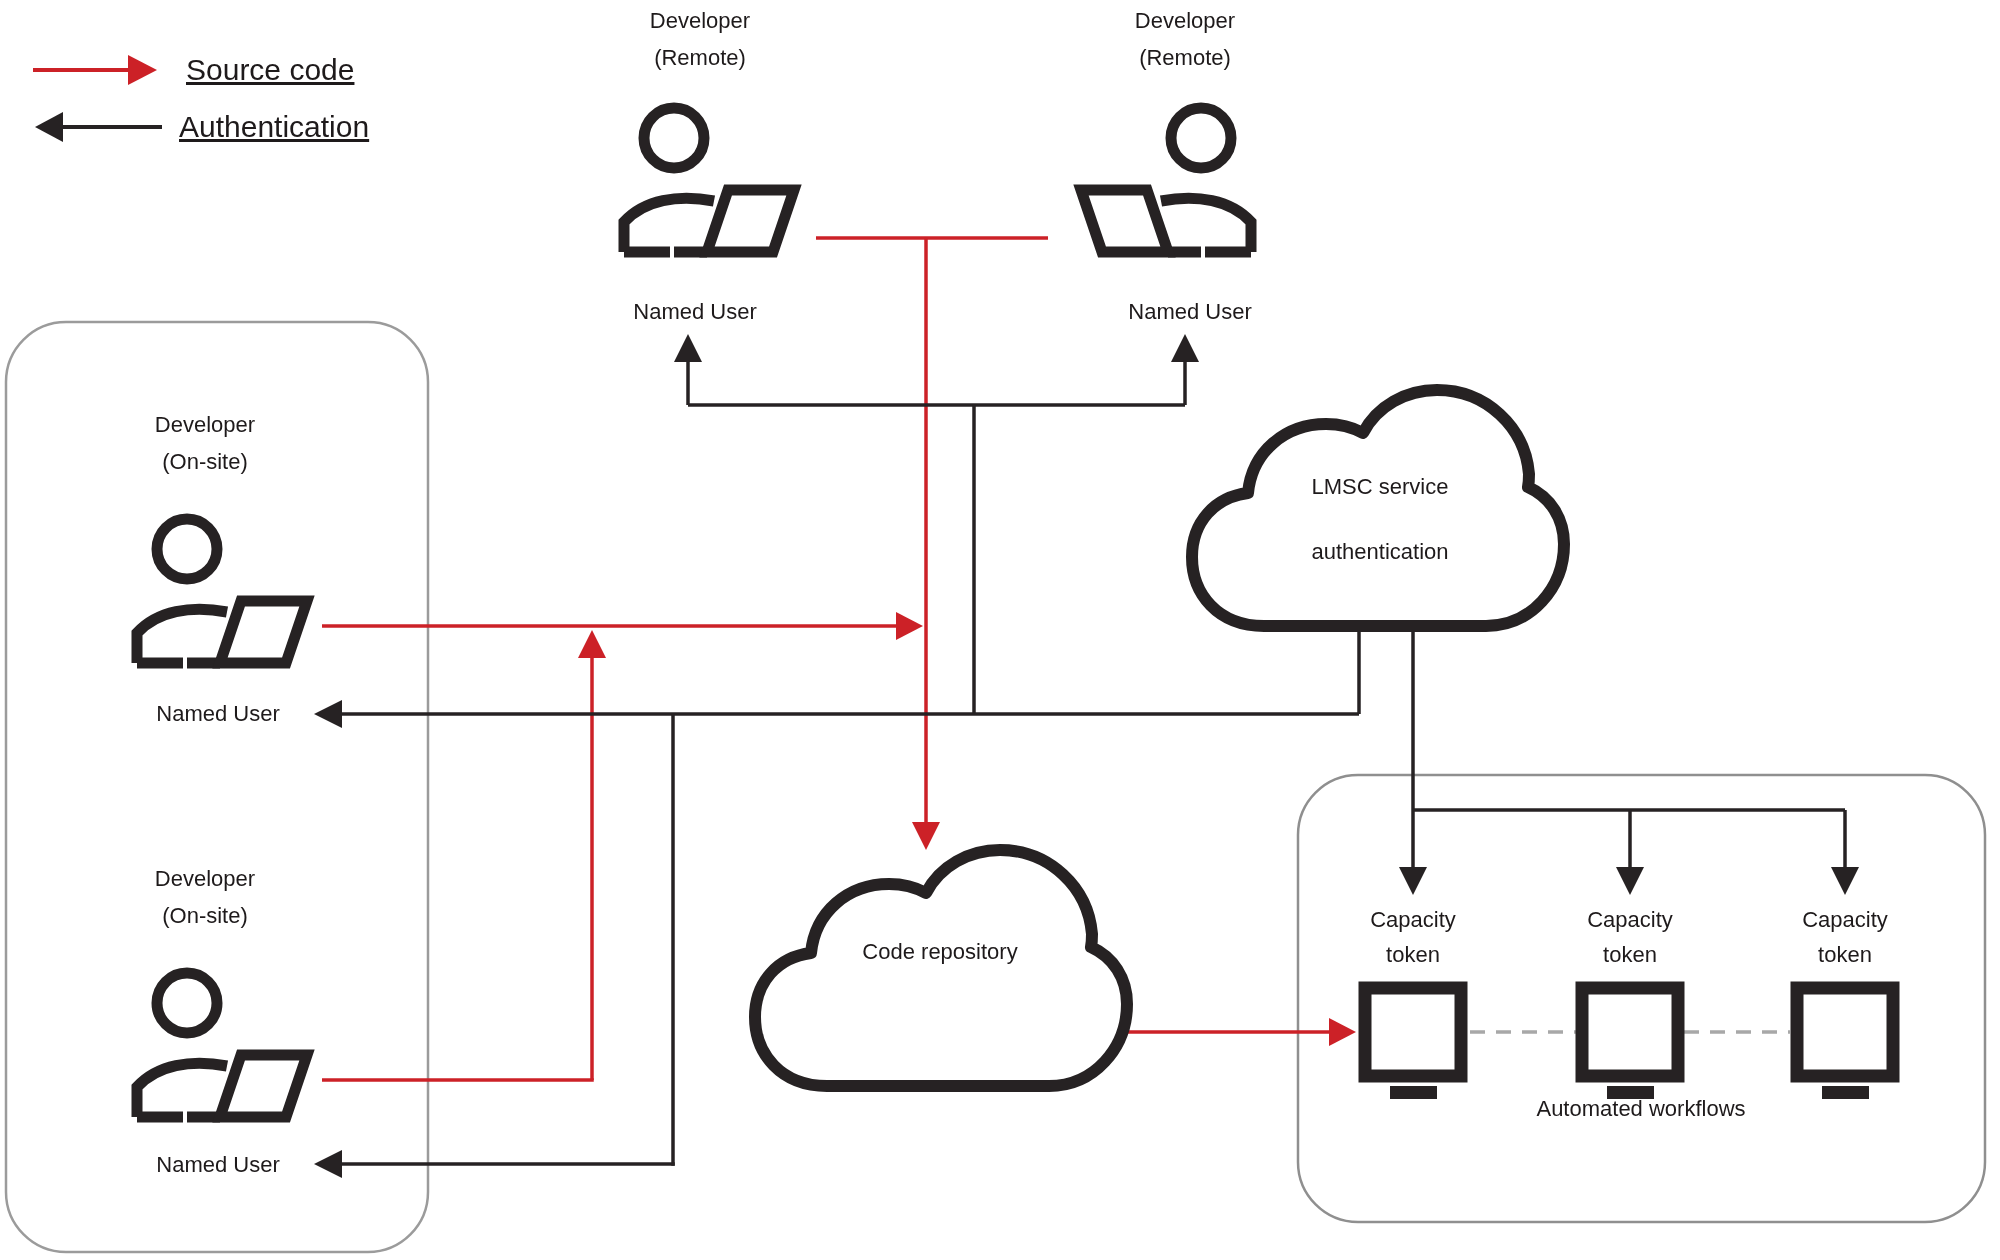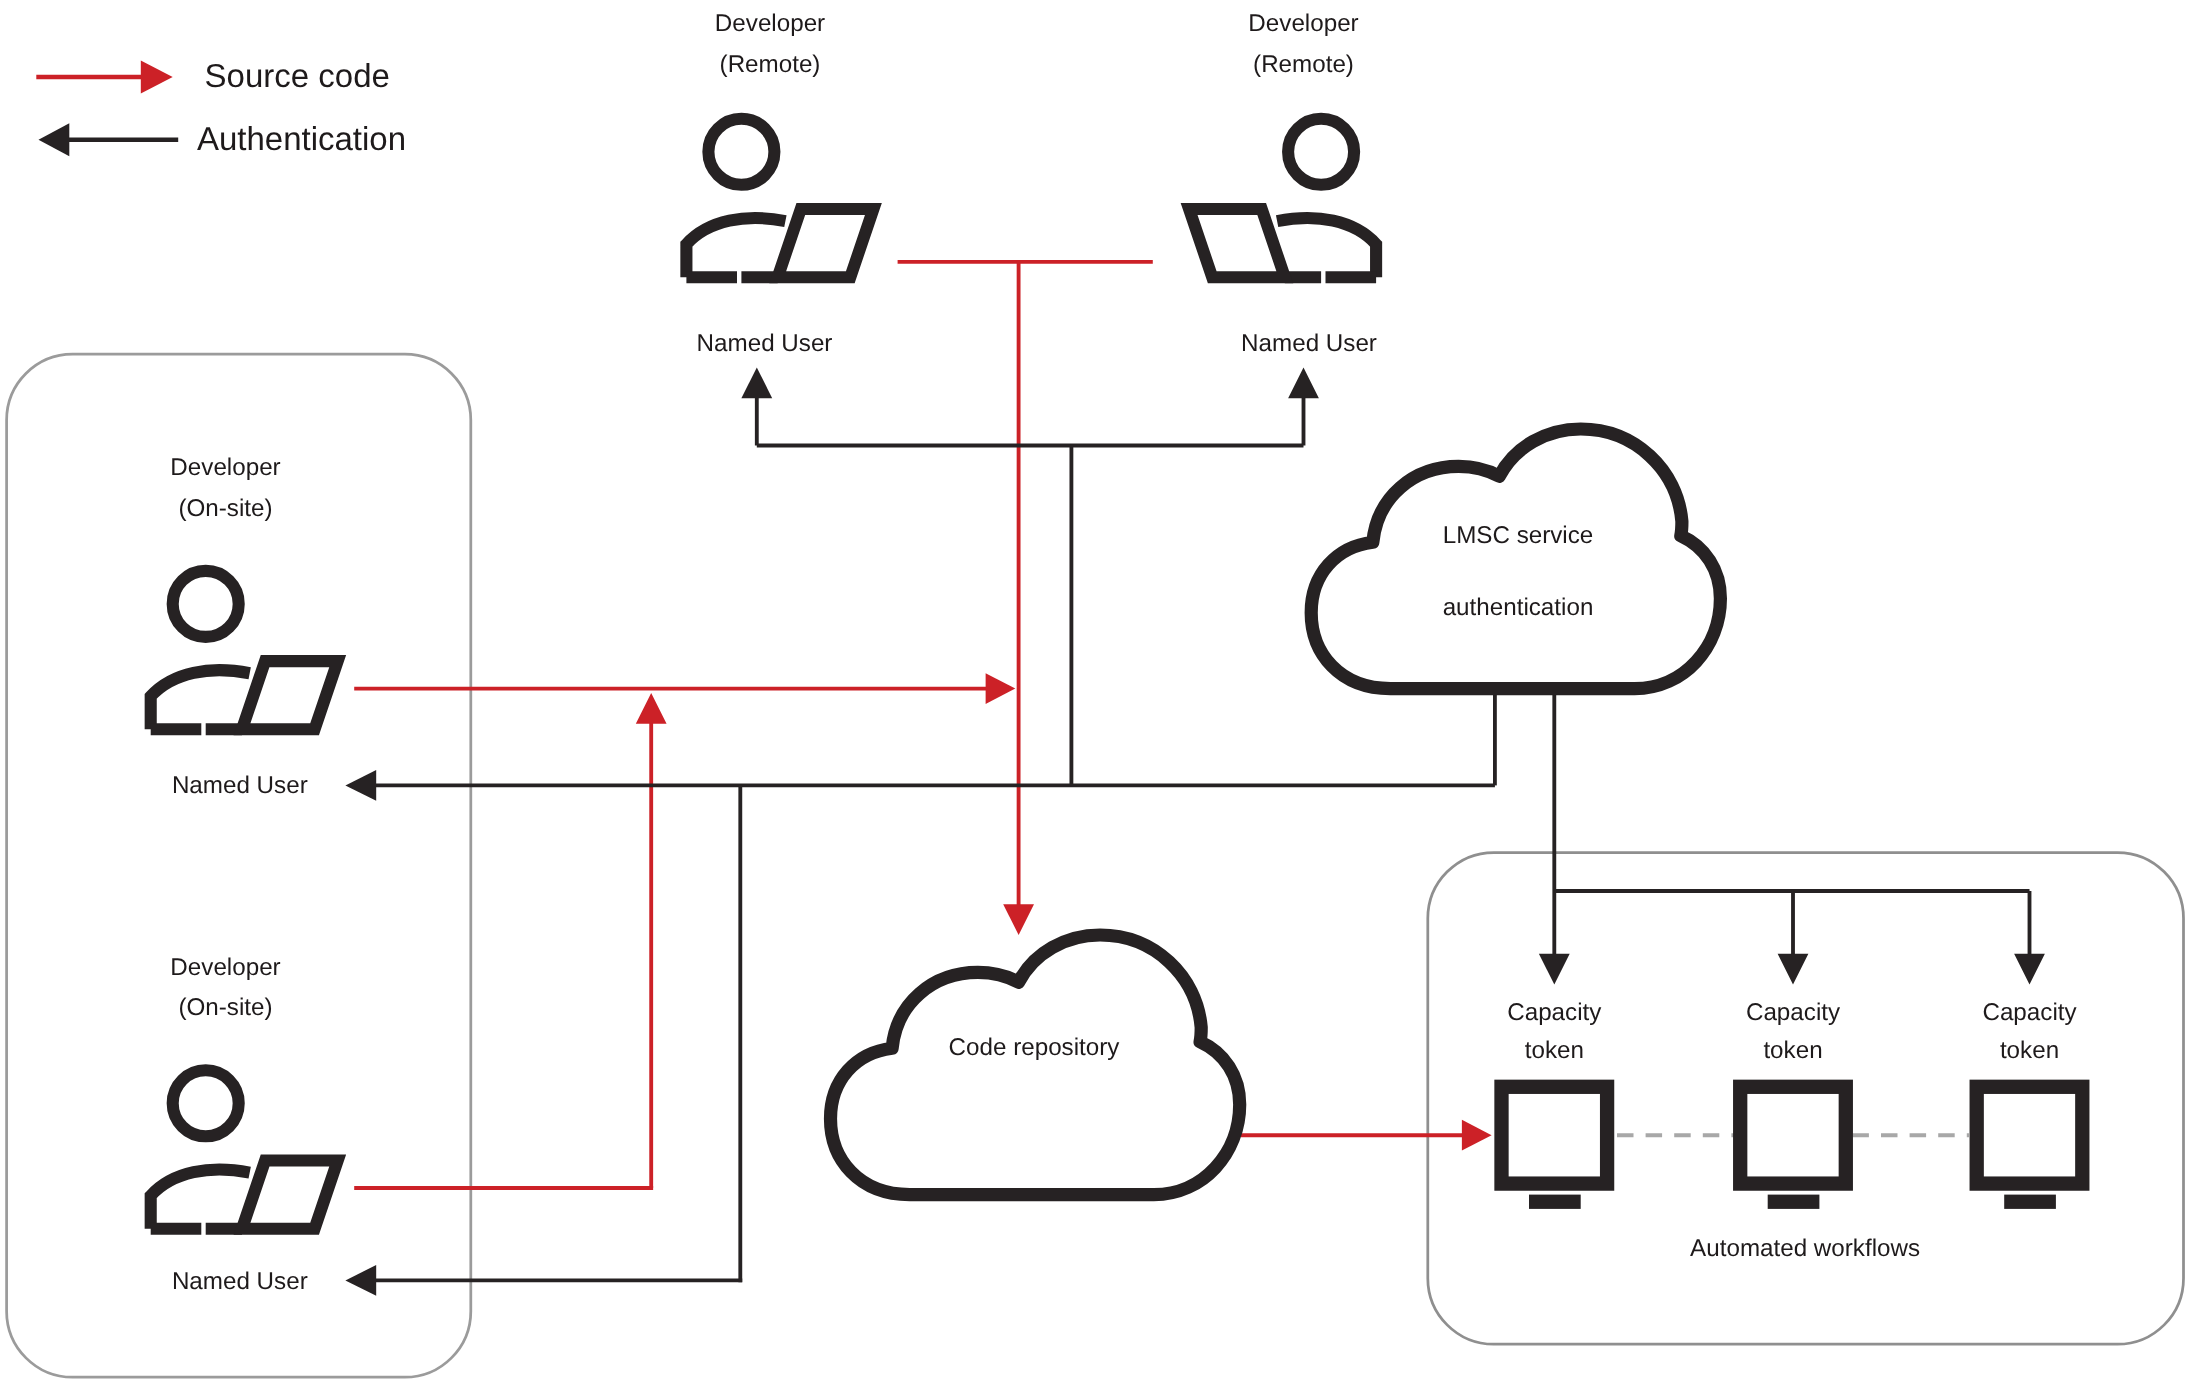--- a/index.html
+++ b/index.html
@@ -17,20 +17,21 @@
     color:#1e1a1b;
     text-align:center;
     transform:translateX(-50%);
     white-space:nowrap;
   }
   .label-left{
     position:absolute;
     font-size:30px;line-height:34px;
     color:#1e1a1b;
     white-space:nowrap;
+    text-decoration:underline;
   }
 </style>
 </head>
 <body>
 
 <div id="canvas">
 
   <svg id="wires" viewBox="0 0 2000 1260" xmlns="http://www.w3.org/2000/svg">
 
     <defs>
@@ -166,15 +167,15 @@
 
   <div class="label" style="left:1413px;top:901px">Capacity</div>
   <div class="label" style="left:1413px;top:936px">token</div>
 
   <div class="label" style="left:1630px;top:901px">Capacity</div>
   <div class="label" style="left:1630px;top:936px">token</div>
 
   <div class="label" style="left:1845px;top:901px">Capacity</div>
   <div class="label" style="left:1845px;top:936px">token</div>
 
-  <div class="label" style="left:1641px;top:1116px">Automated workflows</div>
+  <div class="label" style="left:1641px;top:1090px">Automated workflows</div>
 
 </div>
 
 </body></html>

